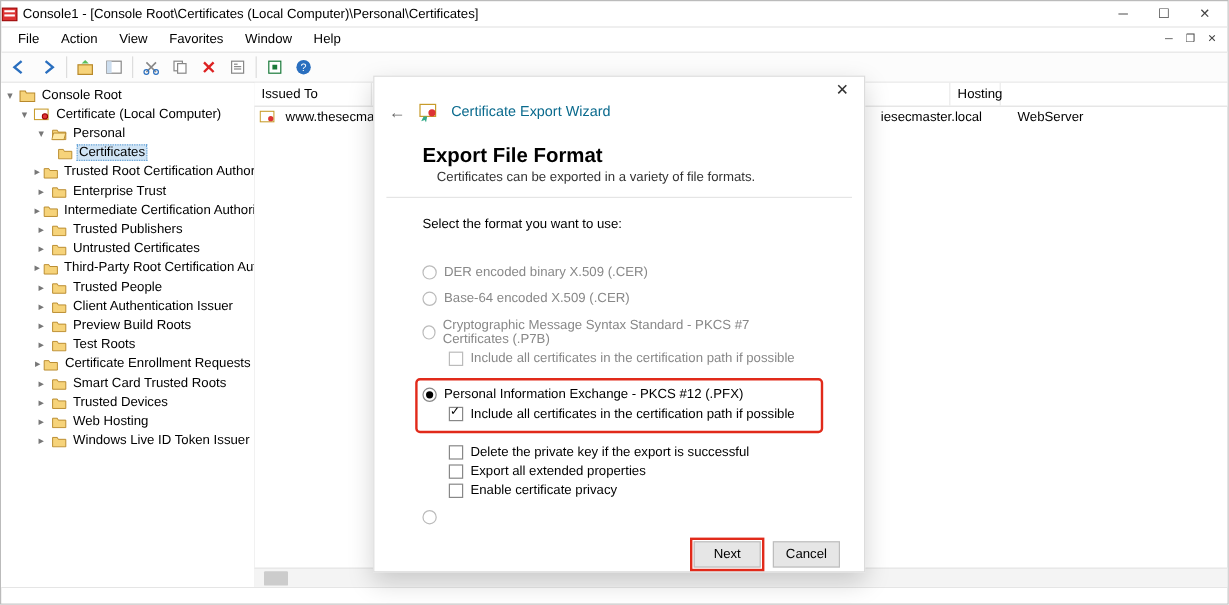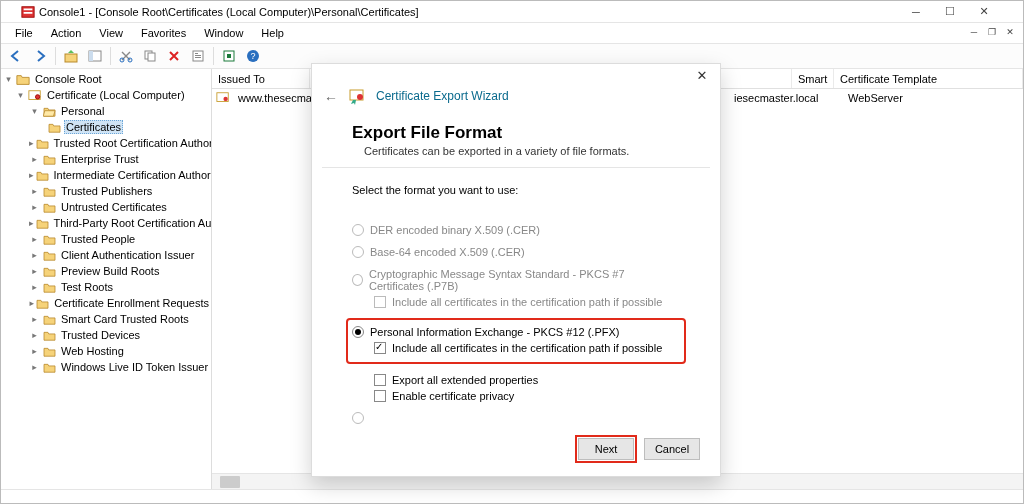--- a/index.html
+++ b/index.html
@@ -1,18 +1,18 @@
 <!DOCTYPE html>
 <html><head>
 <meta charset="utf-8">
 <style>
   * { box-sizing: border-box; }
   html, body { margin: 0; padding: 0; font-family: "Segoe UI", Tahoma, sans-serif; font-size: 11px; color: #000; background: #fff; }
   .window { width: 1024px; height: 504px; position: relative; border: 1px solid #bbb; background: #fff; display: flex; flex-direction: column; overflow: hidden; }
-  .titlebar { height: 22px; display: flex; align-items: center; padding: 0 20px; border-bottom: 1px solid #e5e5e5; }
+  .titlebar { height: 22px; display: flex; align-items: center; padding: 0 0; border-bottom: 1px solid #e5e5e5; }
   .titlebar .app-icon { width: 14px; height: 14px; margin-right: 4px; }
   .titlebar .title { flex: 1; font-size: 11px; color: #000; }
   .window-ctrls { display: flex; gap: 0; margin-right: 2px; }
   .window-ctrls .wc { width: 34px; height: 22px; display: flex; align-items: center; justify-content: center; color: #444; }
   .mdi-ctrls { position: absolute; top: 24px; right: 4px; display: flex; gap: 0; }
   .mdi-ctrls .wc { width: 18px; height: 14px; display: flex; align-items: center; justify-content: center; color: #444; font-size: 9px; }
   .menubar { height: 20px; display: flex; align-items: center; padding: 0 6px; gap: 2px; }
   .menubar .menu-item { padding: 2px 8px; }
   .toolbar { height: 26px; display: flex; align-items: center; padding: 0 4px; gap: 2px; border-top: 1px solid #e5e5e5; border-bottom: 1px solid #e5e5e5; background: #fcfcfc; }
   .tb-btn { width: 22px; height: 22px; display: flex; align-items: center; justify-content: center; border: 1px solid transparent; }
@@ -338,22 +338,21 @@
           </span>
           <span class="node-label">Windows Live ID Token Issuer</span>
         </div>
     </div>
 
     <div class="right-pane">
       <div class="list-header">
         <div class="col" style="width:98px">Issued To</div>
         <div class="col" style="width:410px">I</div>
         <div class="col" style="width:72px"></div>
-        <div class="col" style="width:42px">Smart</div>
-        <div class="col" style="flex:1">Certificate Template</div>
+        <div class="col" style="width:42px">Hosting</div>
       </div>
       <div class="list-body">
         <div class="list-row">
           <span class="cert-icon"><svg viewBox="0 0 16 14">
                 <rect x="1" y="2" width="13" height="10" fill="#fff" stroke="#c79b2a"></rect>
                 <circle cx="11" cy="9" r="2.5" fill="#d33"></circle>
               </svg></span>
           <span class="cell" style="width:90px;overflow:hidden">www.thesecmaster.l</span>
           <span class="cell" style="width:406px"></span>
           <span class="cell" style="width:72px">iesecmaster.local</span>
@@ -411,20 +410,24 @@
             <span class="radio checked"></span>
             <span>Personal Information Exchange - PKCS #12 (.PFX)</span>
           </div>
         <div class="opt sub">
             <span class="chk checked"></span>
             <span>Include all certificates in the certification path if possible</span>
           </div>
       </div>
       <div class="opt sub">
           <span class="chk"></span>
+          <span>Delete the private key if the export is successful</span>
+        </div>
+      <div class="opt sub">
+          <span class="chk"></span>
           <span>Export all extended properties</span>
         </div>
       <div class="opt sub">
           <span class="chk"></span>
           <span>Enable certificate privacy</span>
         </div>
       <div style="height:6px"></div>
       <div class="opt disabled root">
           <span class="radio disabled"></span>
         </div>

